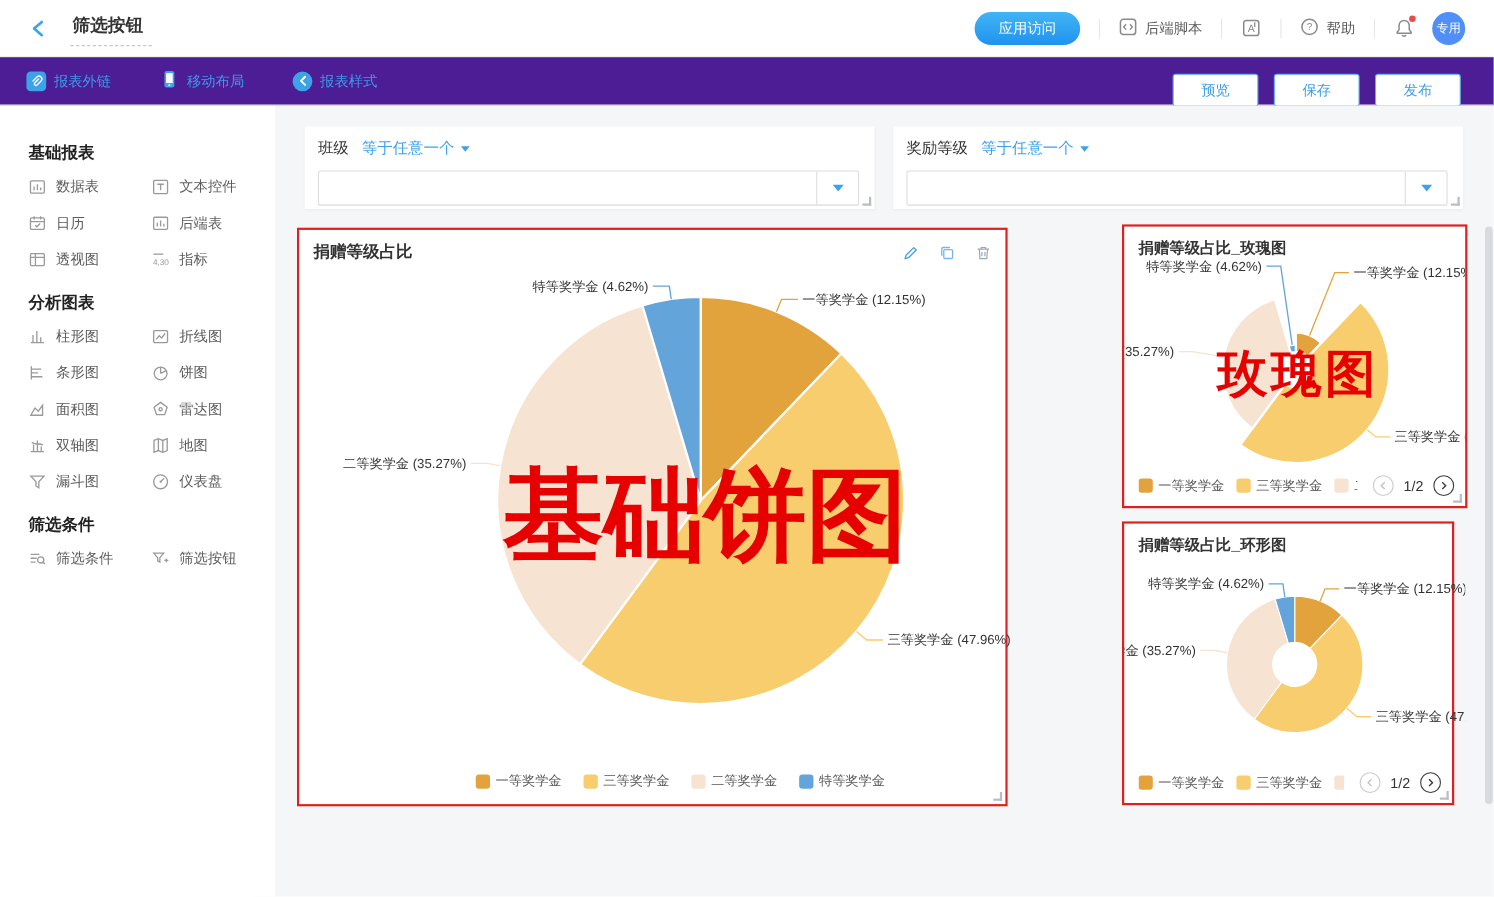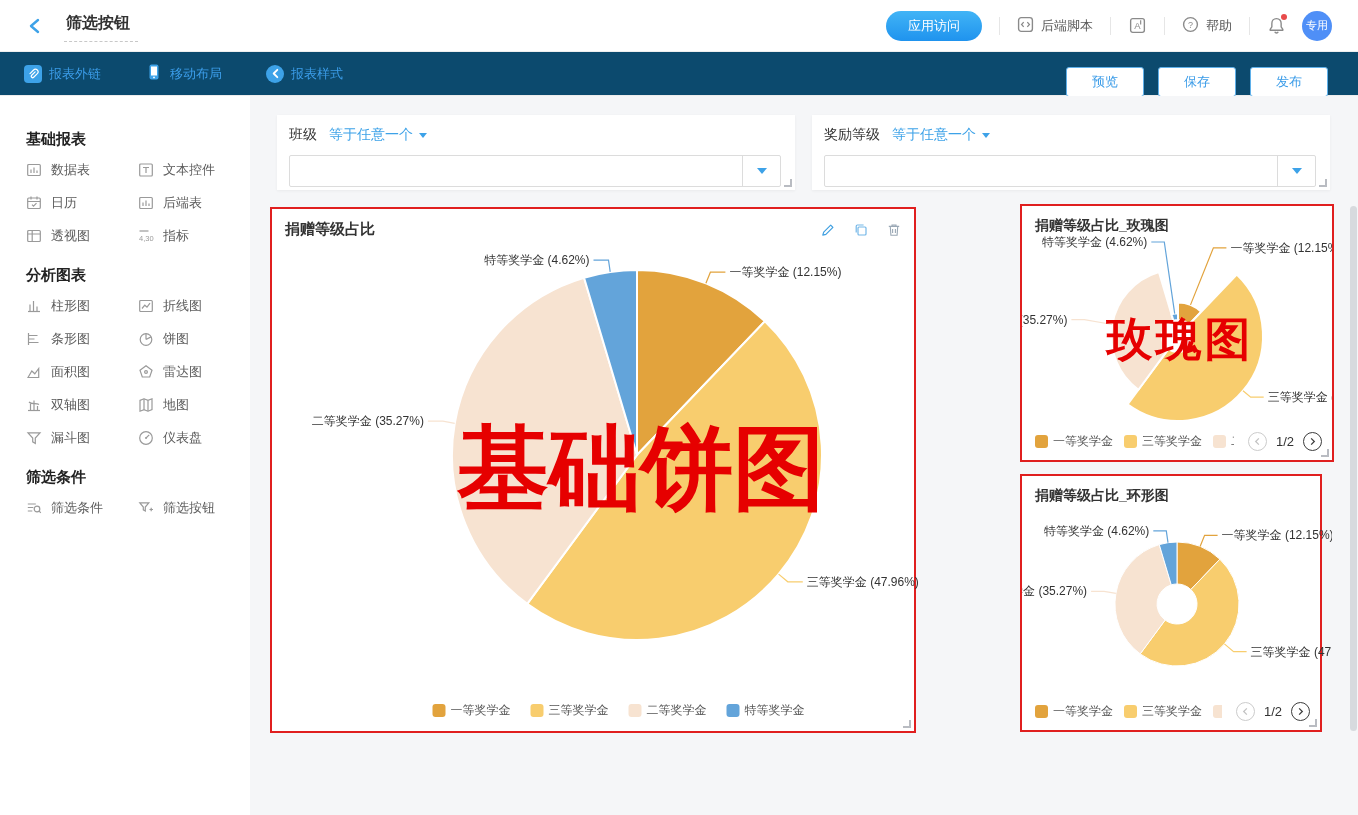--- a/index.html
+++ b/index.html
@@ -11,21 +11,21 @@
   .doc-title { font-size:16px; font-weight:bold; color:#333; padding:4px 8px 7px 2px; border-bottom:1px dashed #c8c8c8; }
   .top-right { margin-left:auto; display:flex; align-items:center; }
   .pill-btn { height:30px; padding:0 22px; border:none; border-radius:16px; background:linear-gradient(180deg,#41b4f6,#1f93ee); color:#fff; font-size:13px; cursor:pointer; }
   .tb-divider { width:1px; height:18px; background:#e6e6e6; margin:0 17px; }
   .tb-item { display:flex; align-items:center; gap:7px; color:#5a5a5a; font-size:13px; cursor:pointer; }
   .bell-wrap { position:relative; display:flex; }
   .bell-dot { position:absolute; right:-1px; top:-2px; width:6px; height:6px; border-radius:50%; background:#e84b4b; }
   .avatar { width:30px; height:30px; border-radius:50%; background:#4f8ff7; color:#fff; font-size:11px; display:flex; align-items:center; justify-content:center; margin-left:16px; cursor:pointer; }
 
   
-  .toolbar { height:44px; display:flex; align-items:center; padding:0 24px; background:#0c4a6e; border-bottom:1px solid #ececec; }
+  .toolbar { height:44px; display:flex; align-items:center; padding:0 24px; background:#4c1d95; border-bottom:1px solid #ececec; }
   .tool-item { display:flex; align-items:center; gap:7px; color:#3b9ce8; font-size:13px; margin-right:44px; cursor:pointer; }
   .badge-sq { width:18px; height:18px; border-radius:4px; background:#3da2e8; display:flex; align-items:center; justify-content:center; }
   .badge-rd { width:18px; height:18px; border-radius:50%; background:#3da2e8; display:flex; align-items:center; justify-content:center; }
   .toolbar-btns { margin-left:auto; display:flex; gap:14px; margin-right:6px;margin-top:16px; }
   .btn-outline { width:78px; height:30px; background:#fff; border:1px solid #5fb0ea; border-radius:3px; color:#3b9ce8; font-size:13px; cursor:pointer; }
 
   
   .body { display:flex; height:719px; }
   .sidebar { width:250px; background:#fff; padding:24px 0 0 26px; flex:none; }
   .sb-section { margin-bottom:14px;margin-top:10px; }
@@ -46,21 +46,21 @@
   .fc-arrow { margin-left:auto; width:38px; border-left:1px solid #dcdcdc; display:flex; align-items:center; justify-content:center; }
   .rsz { position:absolute; right:3px; bottom:3px; width:8px; height:8px; border-right:2px solid #b9bcc2; border-bottom:2px solid #b9bcc2; }
 
   
   .panel { position:absolute; background:#fff; border:2px solid #e01f1f; }
   #panel-main  { left:20px;  top:111px; width:646px; height:526px; }
   #panel-rose  { left:770px; top:108px; width:314px; height:258px; }
   #panel-donut { left:770px; top:378px; width:302px; height:258px; }
   .panel-title { position:absolute; left:13px; top:11px; font-weight:bold; color:#333; }
   #panel-main .panel-title { font-size:15px; }
-  #panel-rose .panel-title, #panel-donut .panel-title { font-size:14px; }
+  #panel-rose .panel-title, #panel-donut .panel-title { font-size:14px;font-family:Liberation Mono, monospace; }
   .panel-actions { position:absolute; right:12px; top:13px; display:flex; gap:17px; }
   .panel-actions span { cursor:pointer; display:flex; }
   svg.chart { position:absolute; left:0; top:0; }
   .overlay { position:absolute; transform:translate(-50%,-50%); font-family:"Liberation Serif","DejaVu Serif",serif; font-weight:bold; color:#e60000; white-space:nowrap; pointer-events:none; }
   #overlay-main  { left:369px; top:260px; font-size:92px; }
   #overlay-rose  { left:158px; top:134px; font-size:46px; letter-spacing:3px; }
   #overlay-donut { left:157px; top:134px; font-size:46px; letter-spacing:3px; }
 
   .legend { position:absolute; display:flex; align-items:flex-end; font-size:12px; color:#555; }
   #legend-main { bottom:12px; left:50%; transform:translateX(-50%); gap:20px; }

